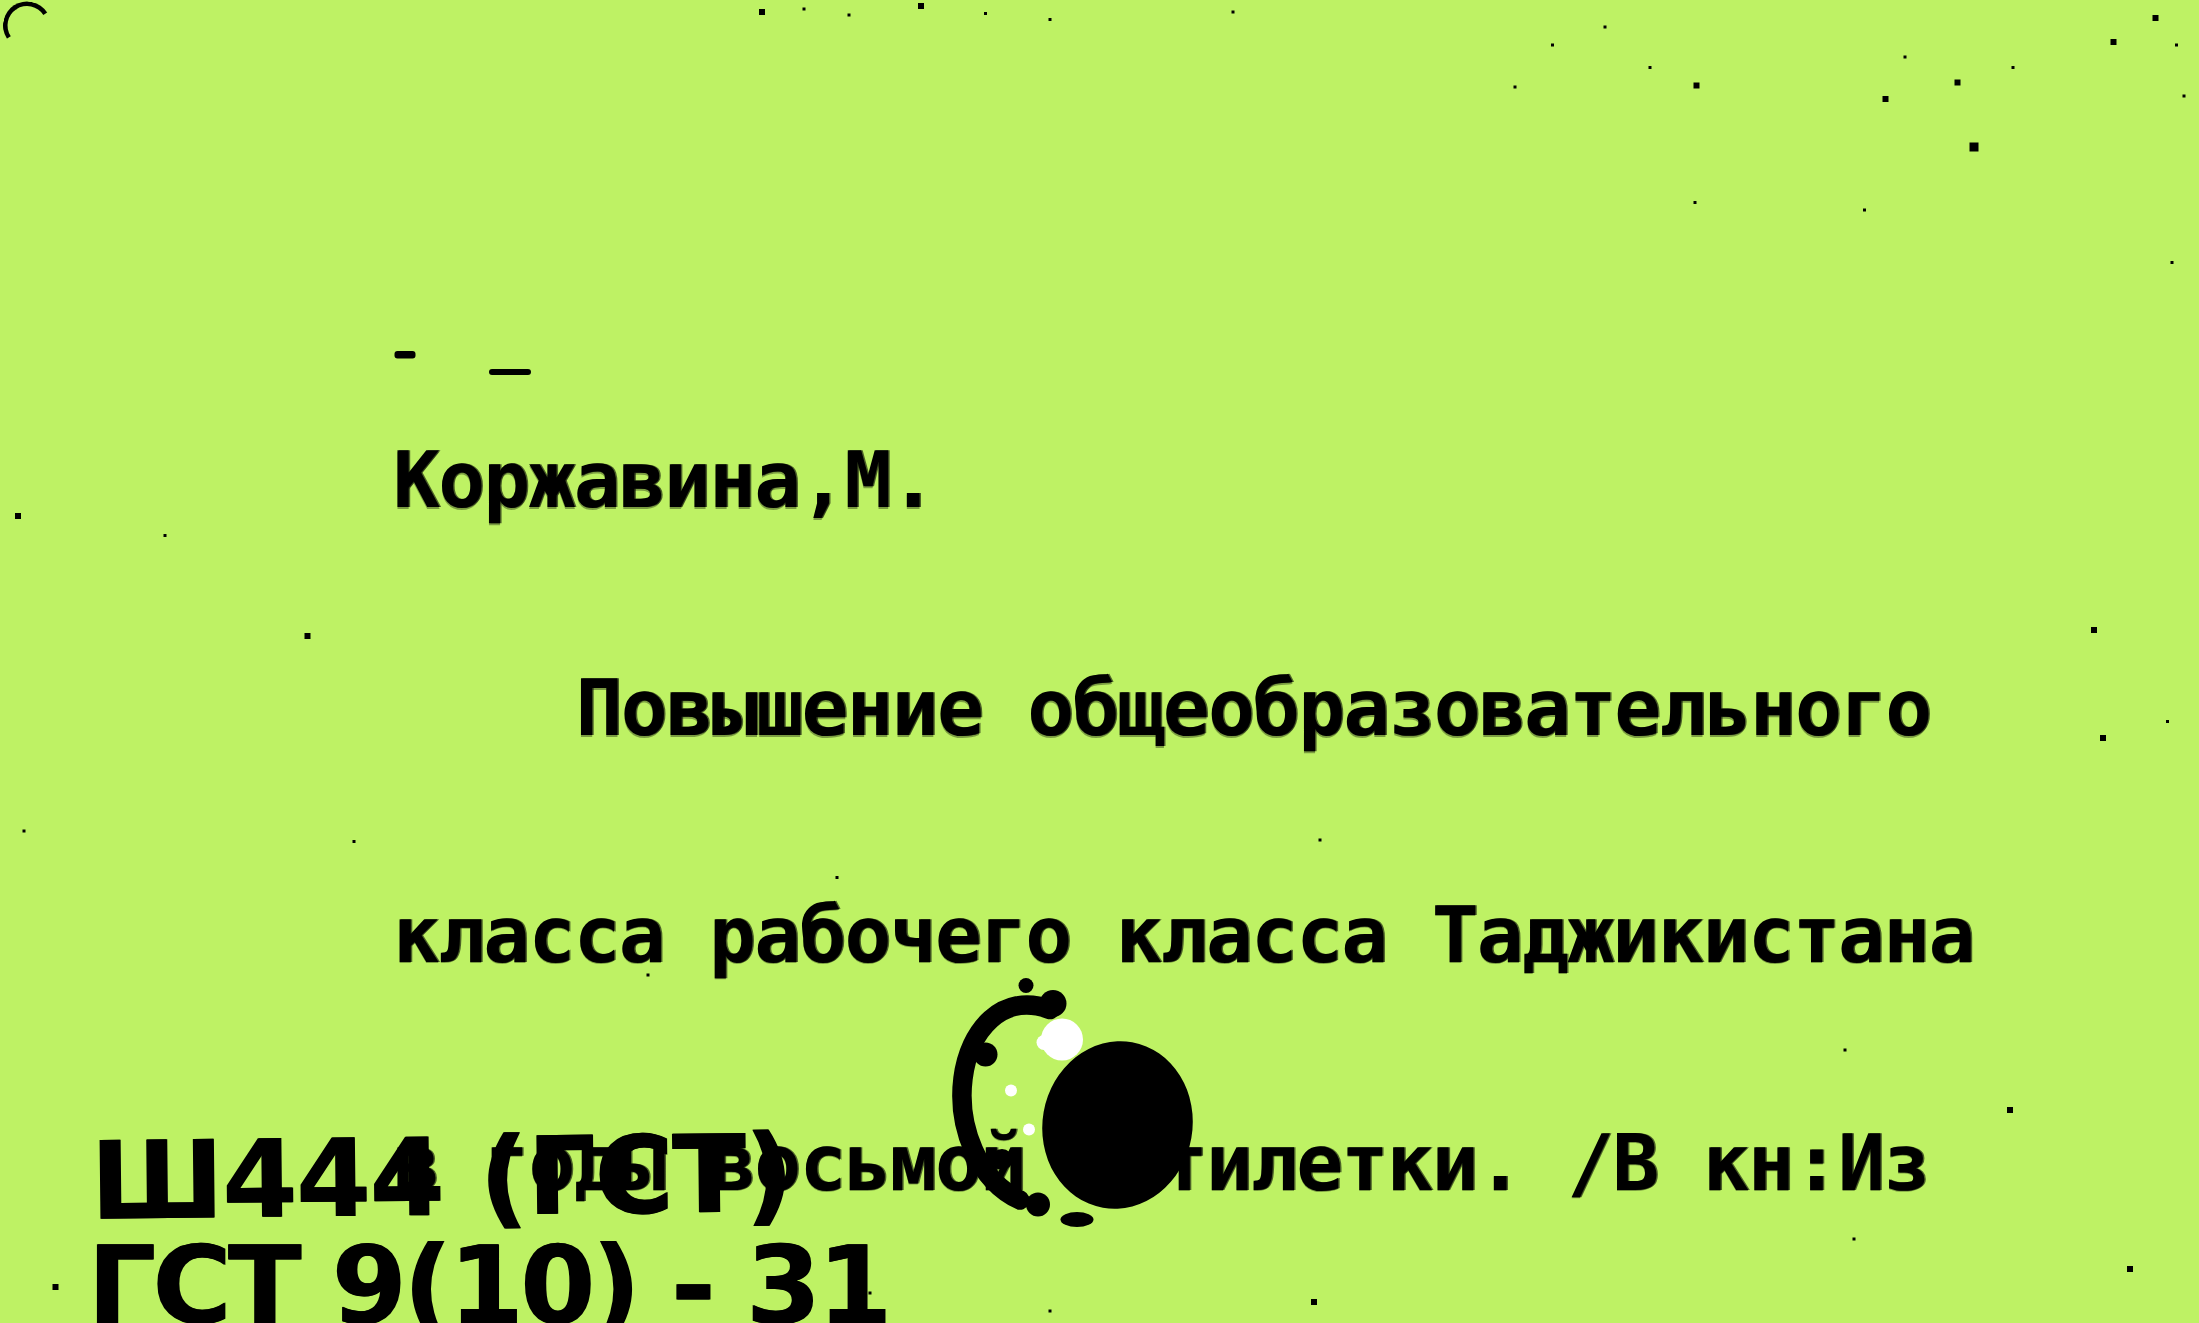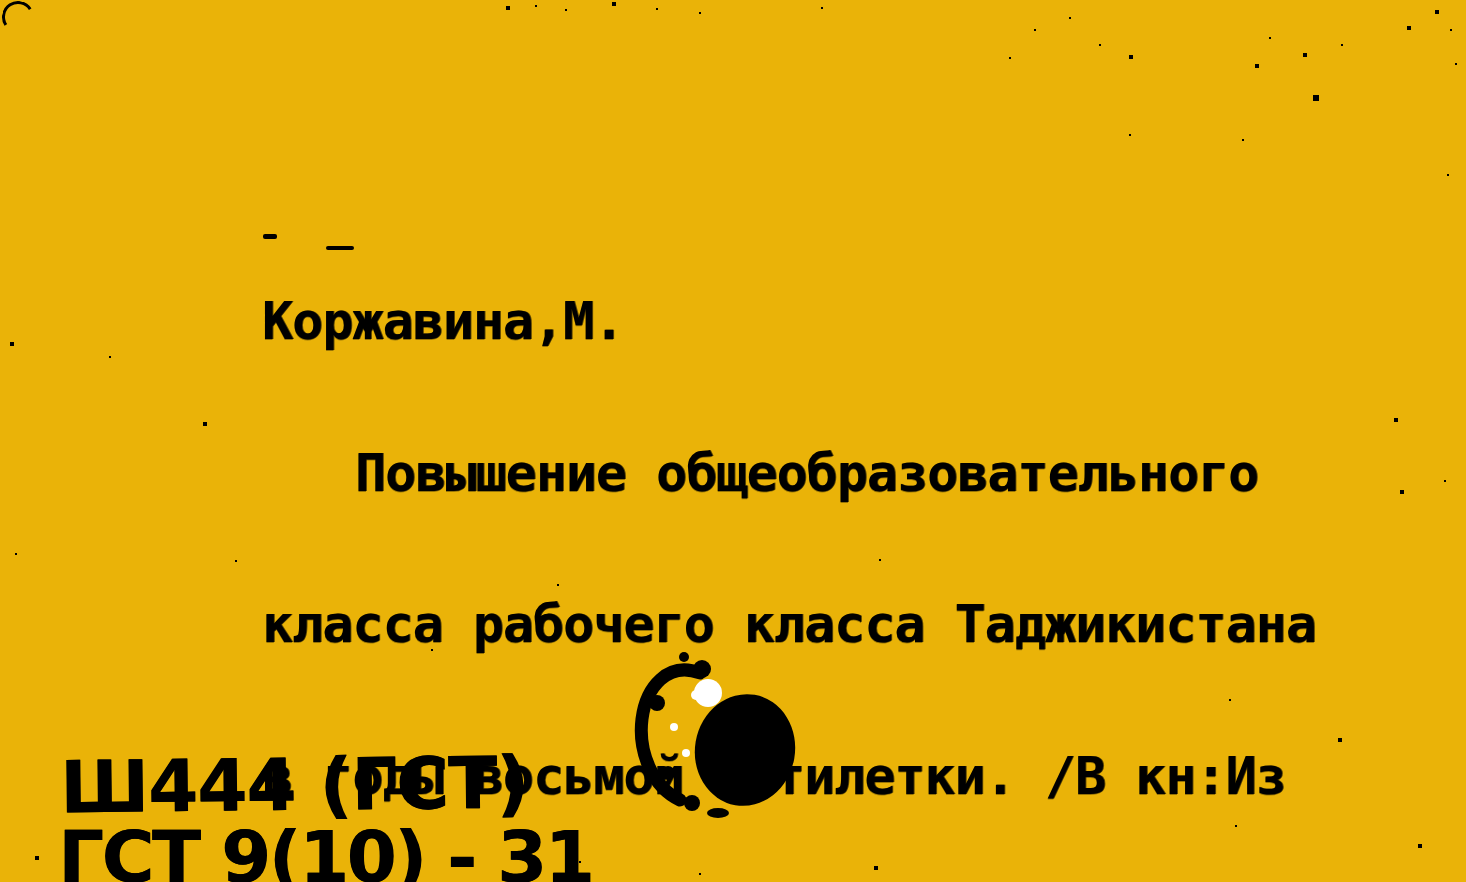--- a/index.html
+++ b/index.html
@@ -5,38 +5,38 @@
   html, body { margin: 0; padding: 0; }
   body {
     width: 1466px; height: 882px;
     position: relative;
     overflow: hidden;
     background: #ffffff;
     font-family: "DejaVu Sans", sans-serif;
   }
   .card {
     position: absolute; inset: 0;
-    background: #eab308;
+    background: #bef264;
   }
 
   
   .typed-block {
     position: absolute;
     left: 262px; top: 195px;
     font-family: "DejaVu Sans Mono", monospace;
     font-weight: bold;
     font-size: 52px;
     line-height: 50.5px;
     letter-spacing: -1.2px;
     color: #000;
     white-space: pre;
     text-shadow: 1px 0 0 rgba(0,0,0,0.6), 0 1px 0 rgba(0,0,0,0.35);
   }
   .typed-line { height: 50.5px; }
-  .typed-line.indent { margin-left: 93px; }
+  .typed-line.indent { margin-left: 93px; text-align: center; }
 
   
   .hand {
     position: absolute;
     font-family: "DejaVu Sans", sans-serif;
     font-weight: bold;
     color: #000;
     line-height: 1;
     white-space: pre;
     text-shadow: 0.6px 0 0 #000;

